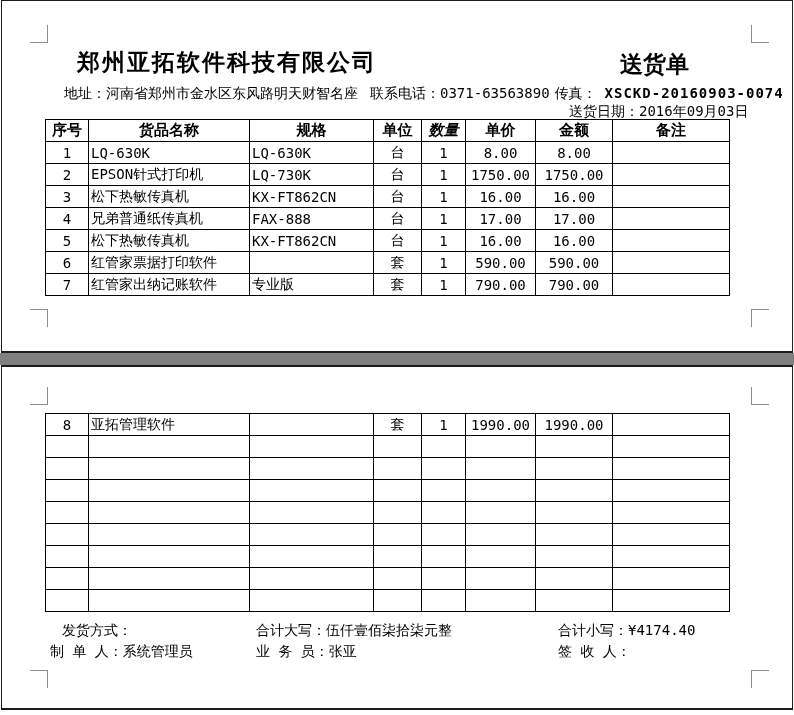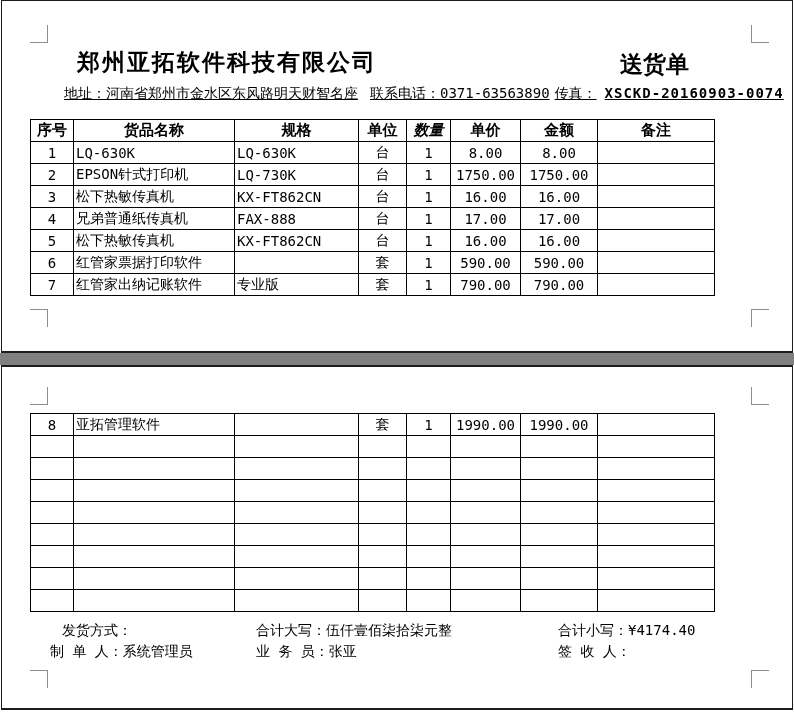--- a/index.html
+++ b/index.html
@@ -17,29 +17,29 @@
   .mark{position:absolute;width:17px;height:17px;border:0 solid #8e8e8e;}
   .mark.tl{border-right-width:1px;border-bottom-width:1px;}
   .mark.tr{border-left-width:1px;border-bottom-width:1px;}
   .mark.bl{border-right-width:1px;border-top-width:1px;}
   .mark.br{border-left-width:1px;border-top-width:1px;}
 
   
   .company{position:absolute;left:75px;top:46px;font-size:23px;font-weight:bold;letter-spacing:2px;white-space:nowrap;font-family:Liberation Serif, serif;}
   .doctitle{position:absolute;left:618px;top:48px;font-size:23px;font-weight:bold;white-space:nowrap;}
   .infoline{position:absolute;font-size:14px;line-height:16px;white-space:nowrap;}
-  #line-address{left:62px;top:84px;text-decoration:underline;}
+  #line-address{left:62px;top:84px;}
   #line-customer{left:42px;top:102px;}
   #line-date{left:567px;top:102px;}
   .seg-gap{display:inline-block;width:12px;}
   .seg-gap-sm{display:inline-block;width:5px;}
   .order-no{font-weight:bold;letter-spacing:1px;margin-left:8px;}
 
   
-  table{border-collapse:collapse;table-layout:fixed;position:absolute;left:28px;width:684px;}
+  table{border-collapse:collapse;table-layout:fixed;position:absolute;left:43px;width:684px;}
   #table1{top:118px;}
   #table2{top:46px;}
   th,td{border:1px solid #000;height:22px;padding:0 2px;font-size:14px;overflow:hidden;white-space:nowrap;box-sizing:border-box;}
   th{font-weight:bold;text-align:center;font-size:15px;}
   td{text-align:center;font-weight:normal;}
   td.c1,td.c2{text-align:left;}
   col.c0{width:43px;}  col.c1{width:161px;} col.c2{width:124px;} col.c3{width:48px;}
   col.c4{width:44px;}  col.c5{width:70px;}  col.c6{width:77px;}  col.c7{width:117px;}
 
   
@@ -63,20 +63,23 @@
     <div class="mark br" style="left: 749px; top: 308px; border-color: rgb(142, 142, 142);"></div>
 
     <div class="company">郑州亚拓软件科技有限公司</div>
     <div class="doctitle">送货单</div>
 
     <div class="infoline" id="line-address">
       <span>地址：</span><span>河南省郑州市金水区东风路明天财智名座</span><span class="seg-gap"></span><span>联系电话：</span><span>0371-63563890</span><span class="seg-gap-sm"></span><span>传真：</span><span class="order-no">XSCKD-20160903-0074</span>
     </div>
 
 
+    <div class="infoline" id="line-date">
+      <span>送货日期：</span><span>2016年09月03日</span>
+    </div>
 
     <table id="table1">
       <colgroup>
         <col class="c0">
           <col class="c1">
           <col class="c2">
           <col class="c3">
         <col class="c4">
           <col class="c5">
           <col class="c6">

